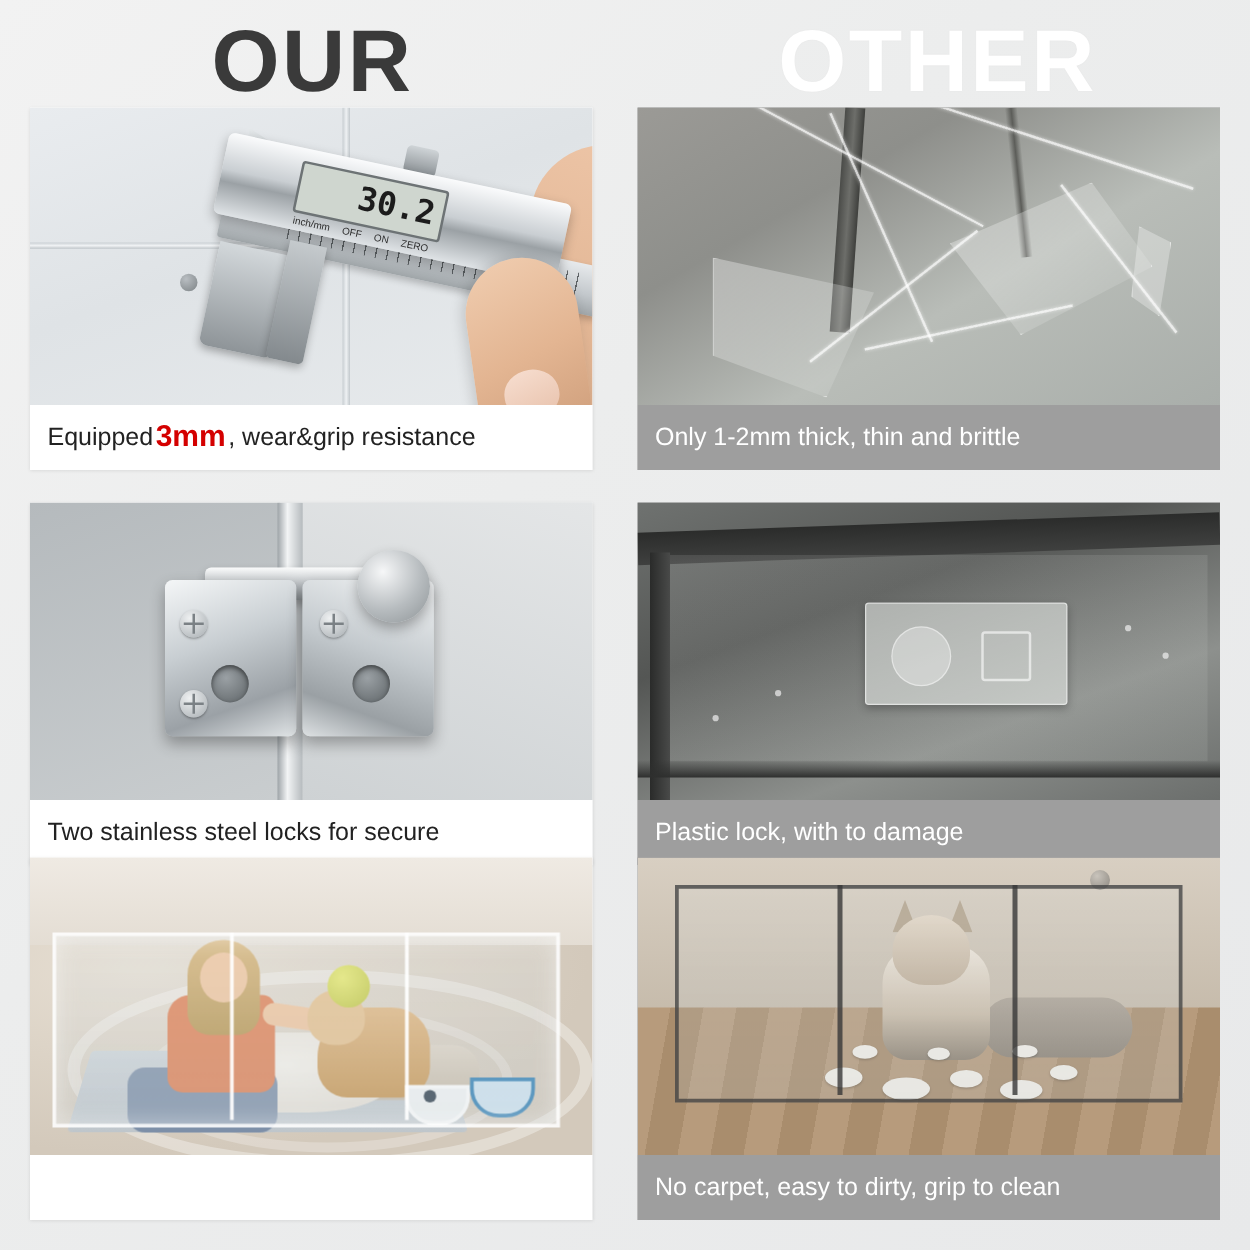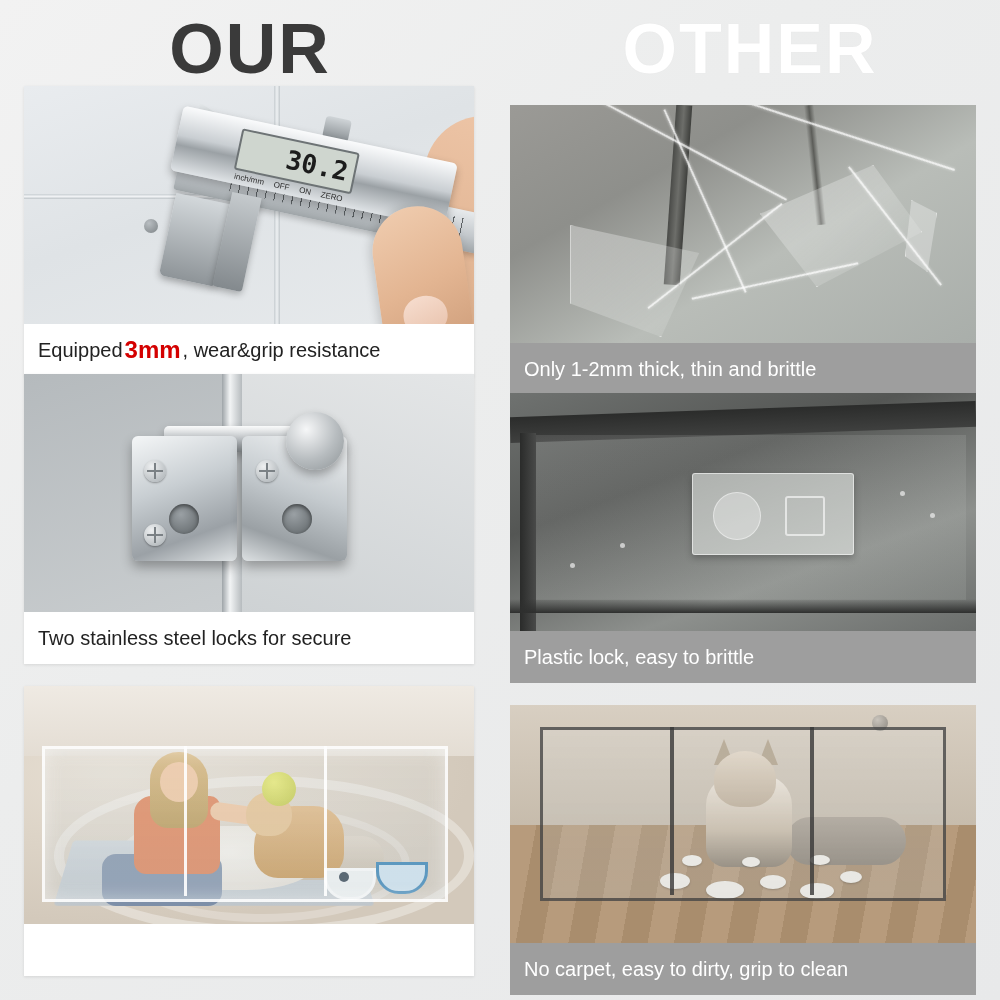--- a/index.html
+++ b/index.html
@@ -62,23 +62,23 @@
   .card.our {
     background: #ffffff;
     box-shadow: 0 1px 3px rgba(0,0,0,0.10);
   }
   .card.other {
     background: #9e9e9e;
   }
 
   
   .col-left  { left: 0px;   width: 450px; }
-  .col-right { left: 486px; width: 466px; margin-top: 19px; }
+  .col-right { left: 486px; width: 466px; }
   .row-1 { top: 0px;   height: 290px; }
-  .row-2 { top: 288px; height: 290px; }
+  .row-2 { top: 316px; height: 290px; }
   .row-3 { top: 600px; height: 290px; }
 
   .photo {
     position: relative;
     width: 100%;
     height: 238px;
     overflow: hidden;
   }
   .card.other .photo { height: 238px; }
 
@@ -592,21 +592,21 @@
         <div class="frame-bottom"></div>
         <div class="plastic">
           <div class="plastic-circle"></div>
           <div class="plastic-tab"></div>
         </div>
         <div class="speck" style="left:60px; top:170px;"></div>
         <div class="speck" style="left:110px; top:150px;"></div>
         <div class="speck" style="left:390px; top:98px;"></div>
         <div class="speck" style="left:420px; top:120px;"></div>
       </div>
-      <div class="caption other">Plastic lock, easy to brittle</div>
+      <div class="caption other">Plastic lock, with to damage</div>
     </div>
 
     <div class="card our col-left row-3">
       <div class="photo ph5">
         <div class="wall"></div>
         <div class="floor-curve"></div>
         <div class="swirl"></div>
         <div class="swirl2"></div>
         <div class="mat"></div>
         <div class="bed"></div>

